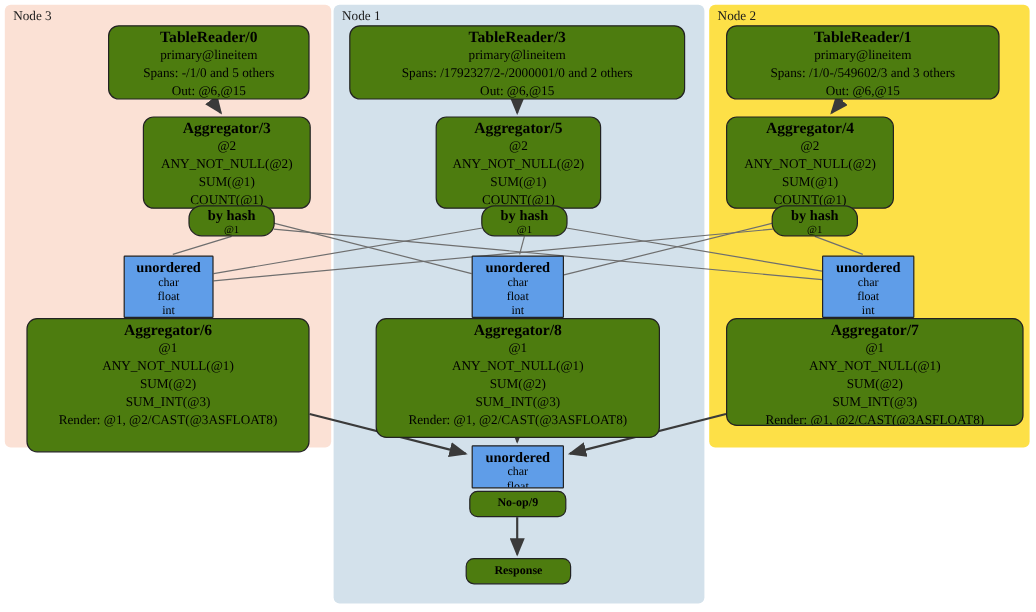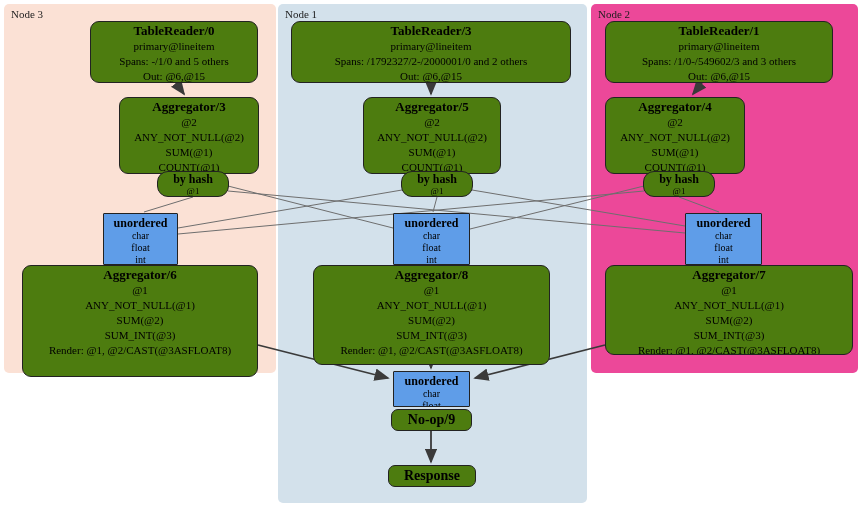--- a/index.html
+++ b/index.html
@@ -14,34 +14,34 @@
   .op { position:absolute; box-sizing:border-box; border:1.4px solid #222; text-align:center; z-index:2; overflow:hidden; }
   .yellow { background:#4d7c0f; border-radius:9px; }
   .orange { background:#4d7c0f; border-radius:11px; }
   .blue   { background:#5f9de8; border-radius:1px; }
   .op .title { font-weight:bold; font-size:13px; line-height:16px; padding-top:1px; white-space:nowrap; }
   .op .line  { font-size:11px; line-height:15px; white-space:nowrap; }
   .router .title { font-size:12px; line-height:13px; padding-top:1px; }
   .router .line  { font-size:9px;  line-height:10px; }
   .sync .title { font-size:12px; line-height:14px; padding-top:2px; }
   .sync .line  { font-size:10px; line-height:12px; }
-  .endbox { font-weight:bold; font-size:14px; line-height:19px; border-radius:7px; }
+  .endbox { font-weight:bold; font-size:10px; line-height:19px; border-radius:7px; }
 </style>
 </head>
 <body>
 
 <div id="canvas">
 
   <div class="region" style="left:4px;top:4px;width:272px;height:369px;background:#fbe1d5;">
     <span class="region-label">Node 3</span>
   </div>
   <div class="region" style="left:278px;top:4px;width:309px;height:499px;background:#d3e1eb;">
     <span class="region-label">Node 1</span>
   </div>
-  <div class="region" style="left:591px;top:4px;width:267px;height:369px;background:#ec4899;">
+  <div class="region" style="left:591px;top:4px;width:267px;height:369px;background:#fde047;">
     <span class="region-label">Node 2</span>
   </div>
 
   <svg id="edges" width="863" height="510">
     <defs>
       <marker id="ah" markerWidth="9" markerHeight="7" refX="7.5" refY="3.5" orient="auto">
         <path d="M0,0 L8.5,3.5 L0,7 z" fill="#3a3a3a"></path>
       </marker>
     </defs>
 

